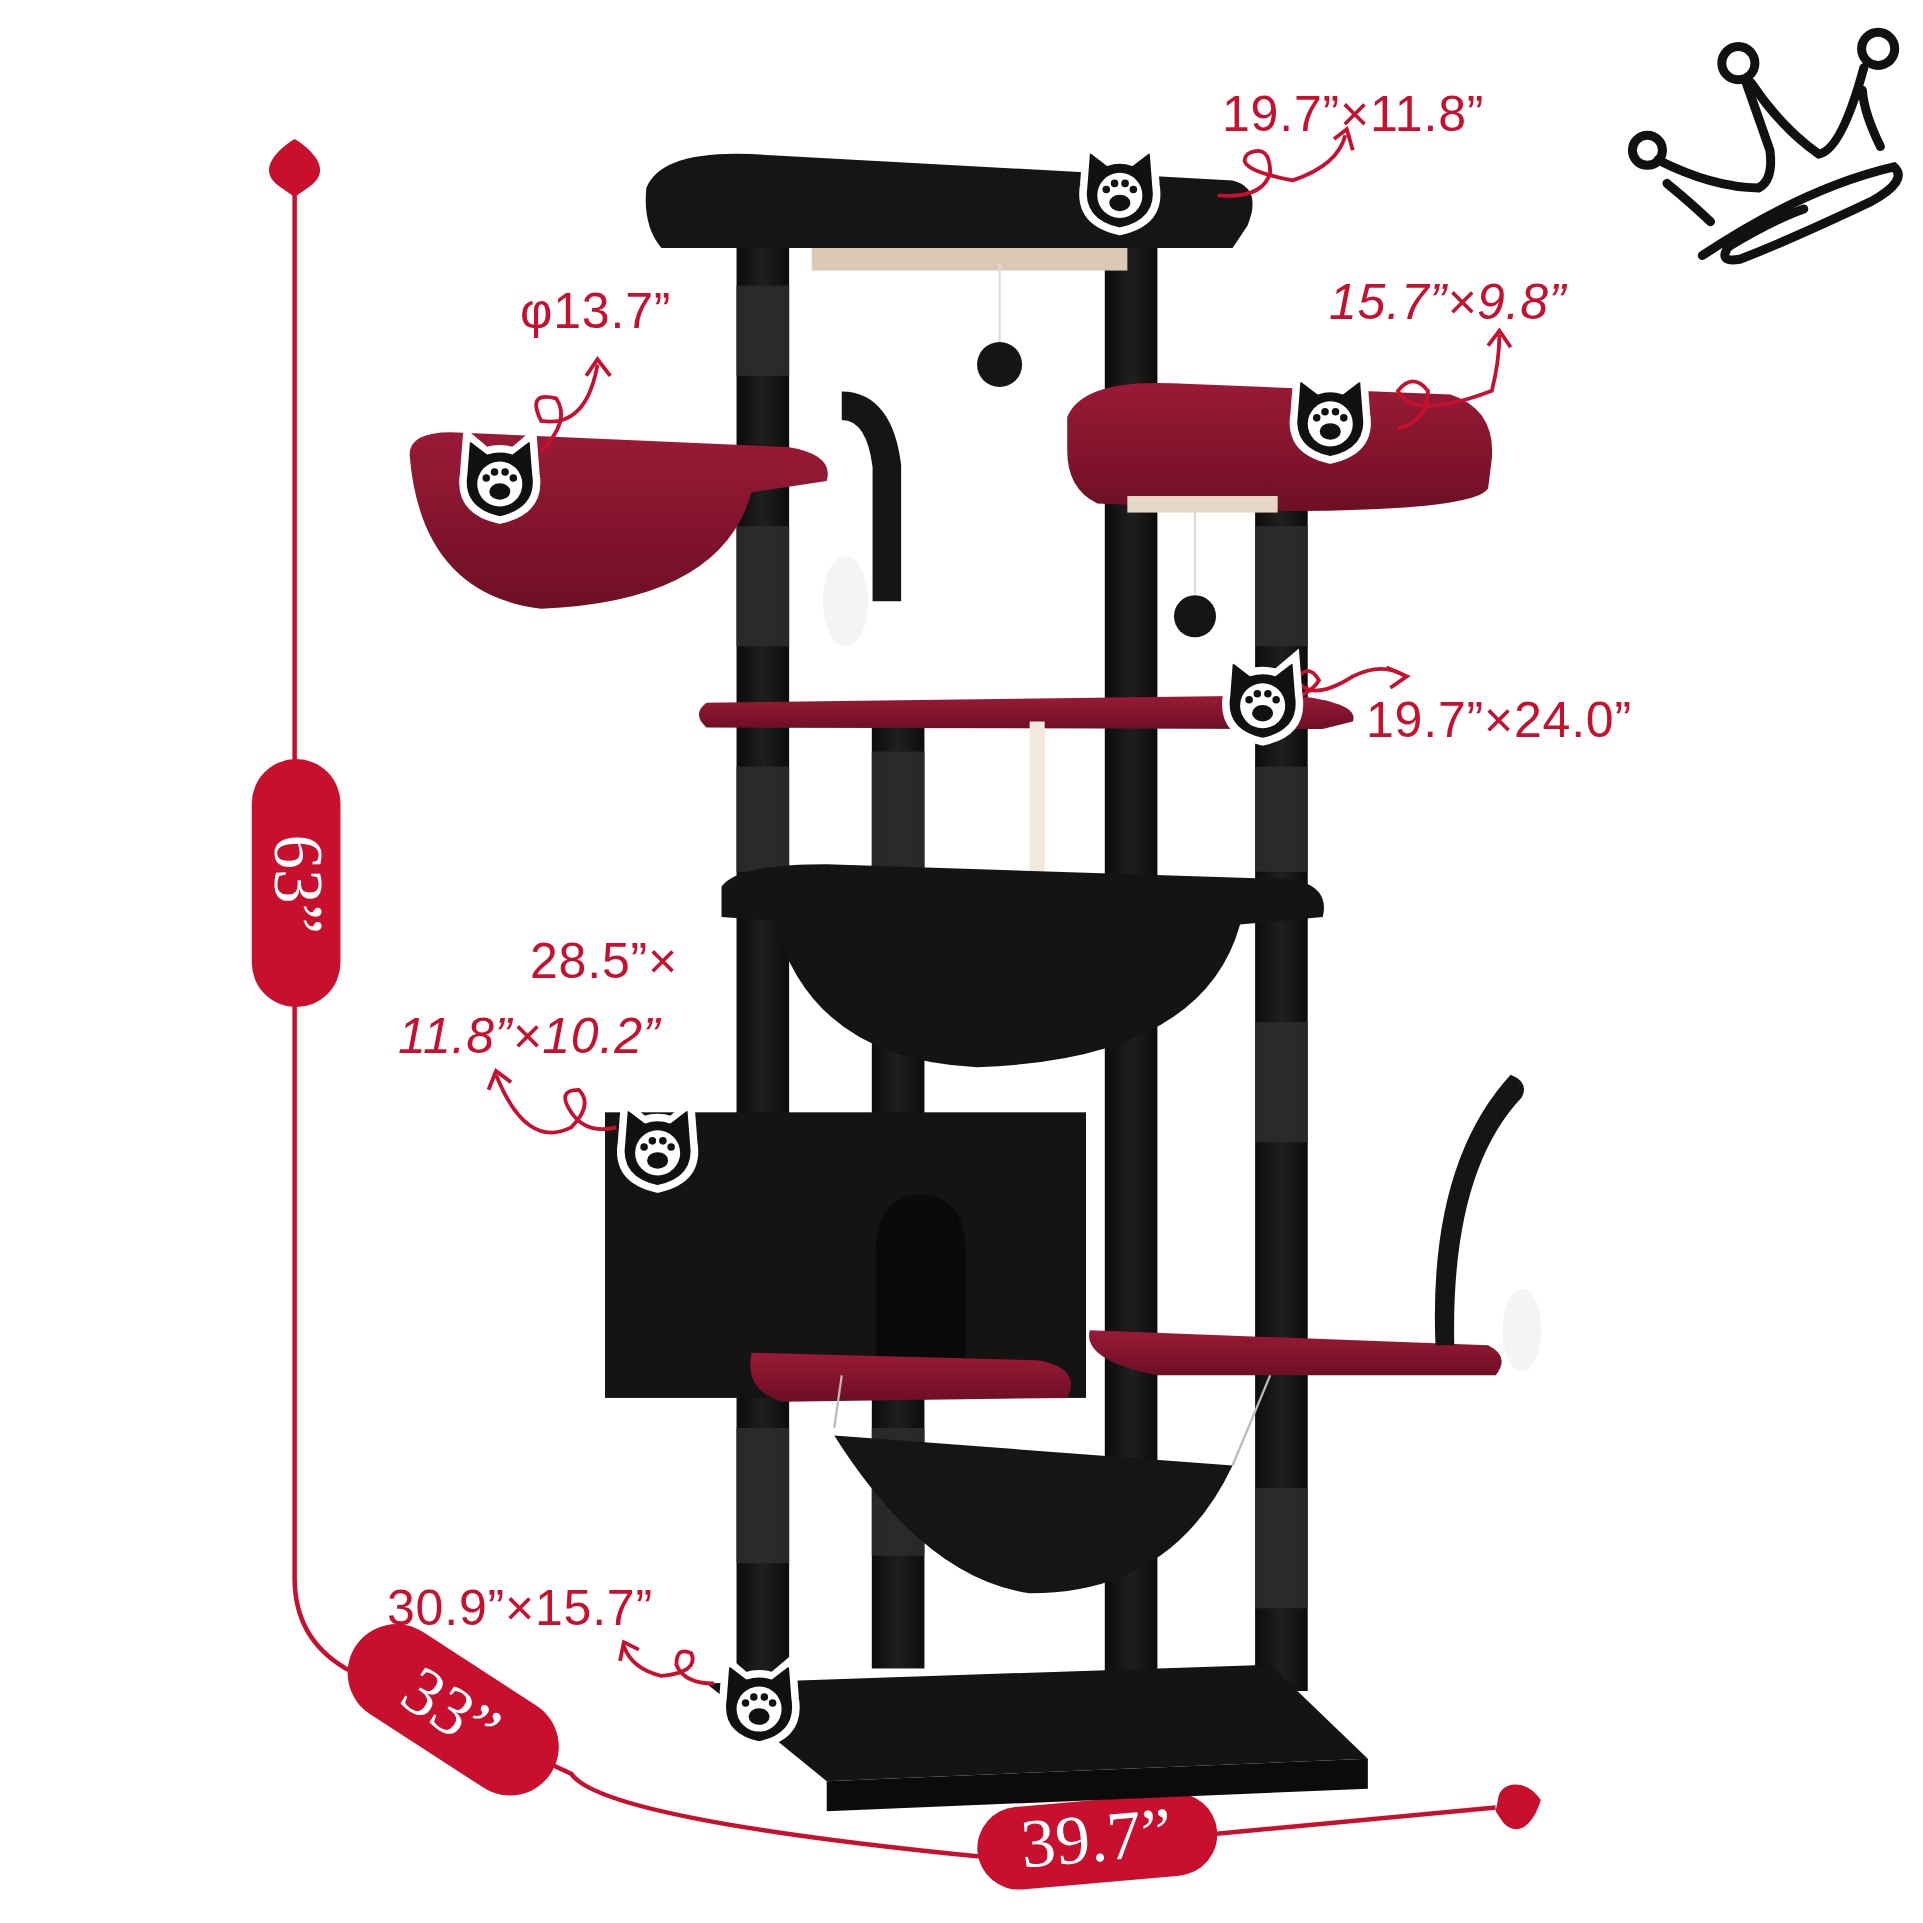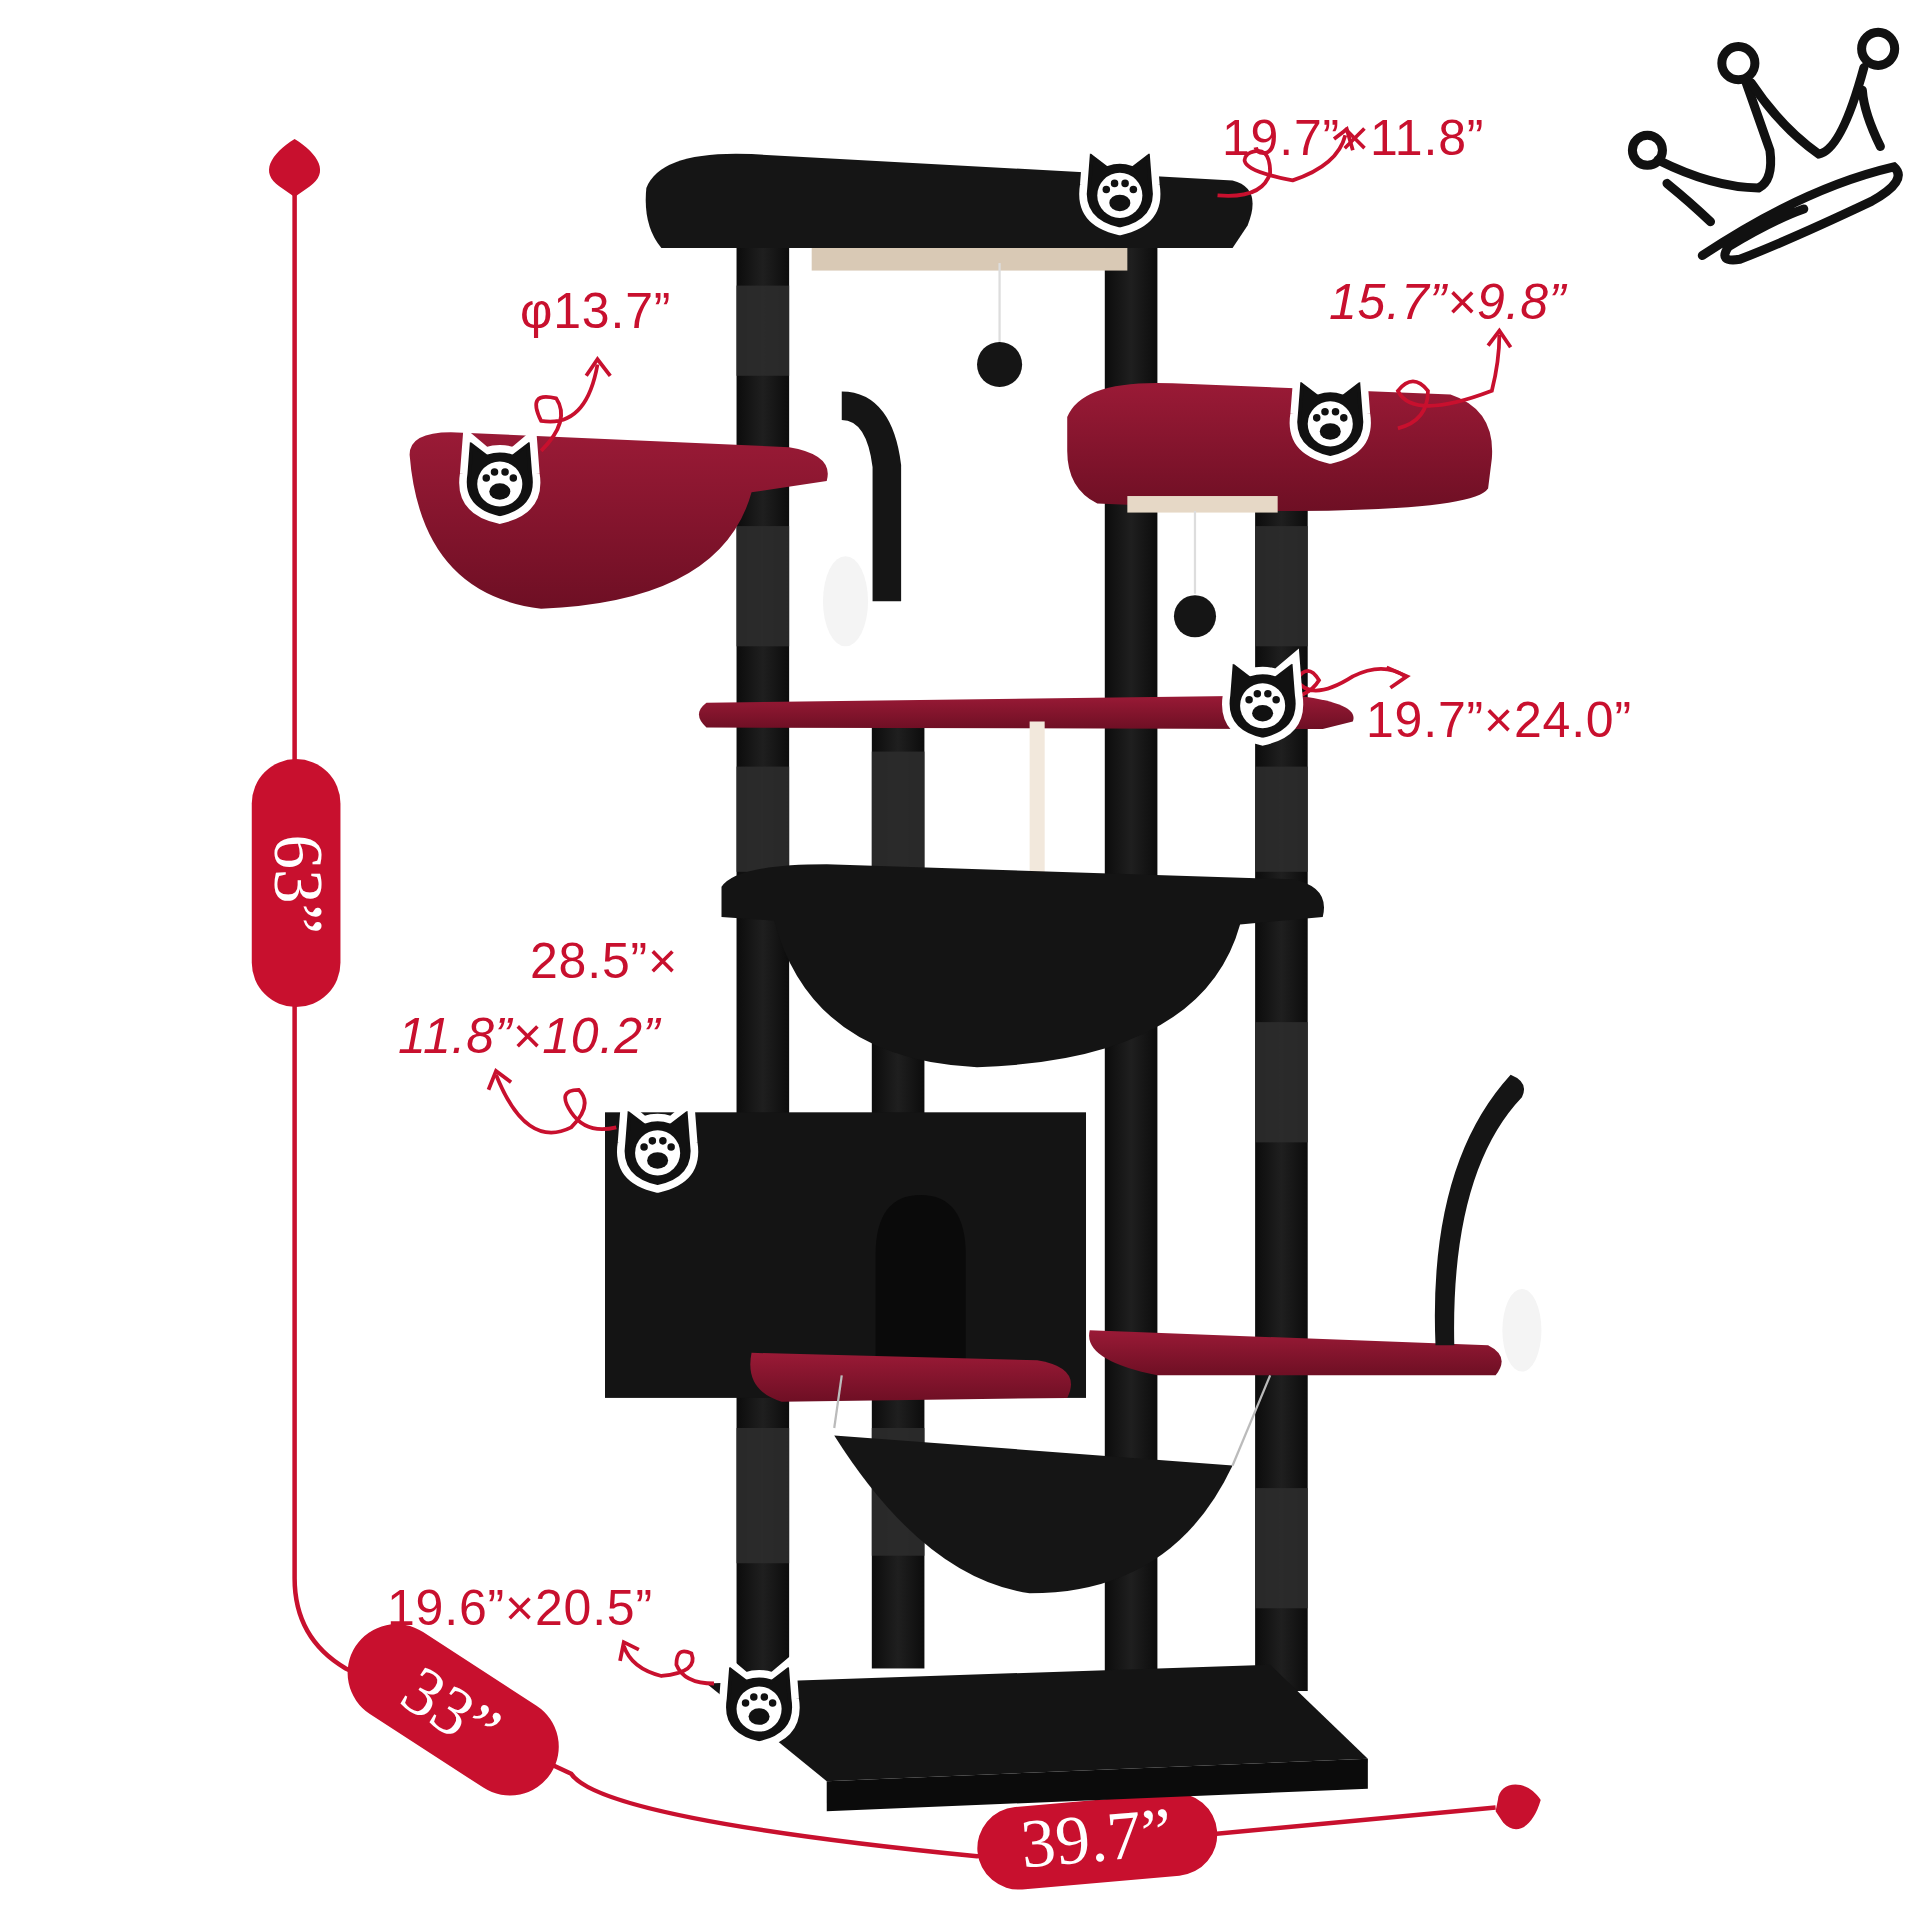--- a/index.html
+++ b/index.html
@@ -148,26 +148,26 @@
     <circle cx="2313" cy="84" r="22"></circle>
     <circle cx="2499" cy="65" r="22"></circle>
     <path d="M2206,213 Q2280,250 2340,250 Q2360,240 2355,200 L2322,106"></path>
     <path d="M2218,244 Q2250,270 2276,295"></path>
     <path d="M2330,110 Q2370,170 2420,205 Q2450,200 2480,90"></path>
     <path d="M2478,120 Q2480,150 2502,195"></path>
     <path d="M2265,340 Q2400,250 2520,222 Q2540,240 2490,268 Q2380,320 2315,345 Q2285,350 2300,328 Q2360,292 2400,278"></path>
   </g>
 </svg>
 
-<div class="dim" style="left:1222px;top:89px;margin-top:24px;">19.7”×11.8”</div>
+<div class="dim" style="left:1222px;top:89px;">19.7”×11.8”</div>
 <div class="dim" style="left:520px;top:286px;">φ13.7”</div>
 <div class="dim" style="left:1329px;top:277px;font-style:italic;">15.7”×9.8”</div>
 <div class="dim" style="left:1366px;top:695px;">19.7”×24.0”</div>
 <div class="dim" style="left:530px;top:936px;">28.5”×</div>
 <div class="dim" style="left:398px;top:1011px;font-style:italic;">11.8”×10.2”</div>
-<div class="dim" style="left:387px;top:1583px;">19.6”×20.5”</div>
+<div class="dim" style="left:387px;top:1583px;">30.9”×15.7”</div>
 
 <div class="pill-text" style="left:248px;top:849px;transform:rotate(90deg);transform-origin:center;width:98px;text-align:center;">63”</div>
 <div class="pill-text" style="left:391px;top:1676px;transform:rotate(33deg);width:120px;text-align:center;">33”</div>
 <div class="pill-text" style="left:999px;top:1804px;transform:rotate(-5deg);width:195px;text-align:center;">39.7”</div>
 
 </div>
 
 
 </body></html>

